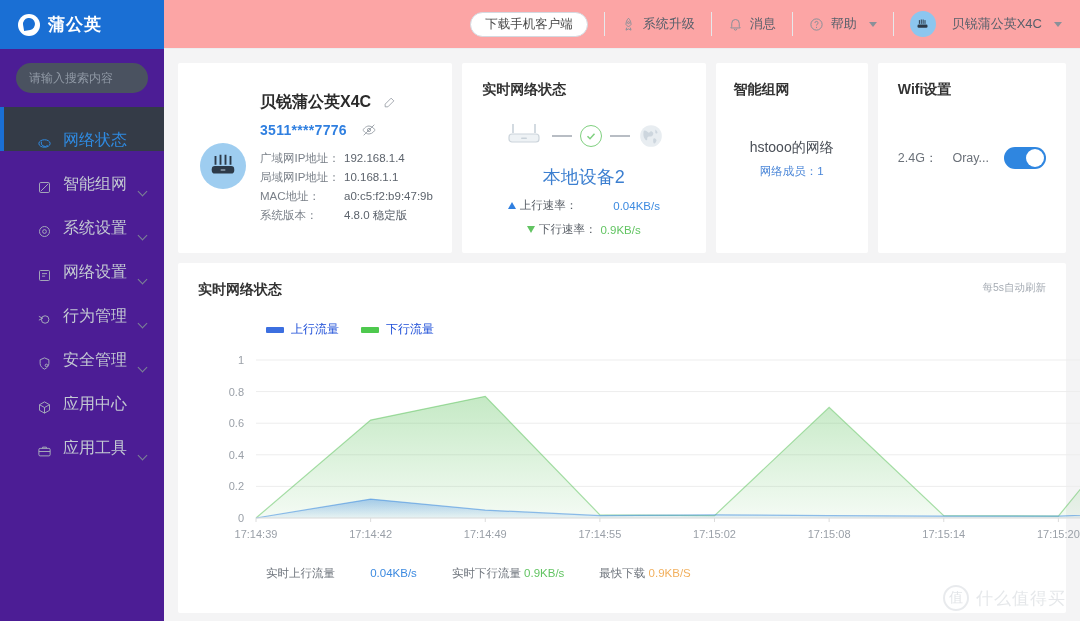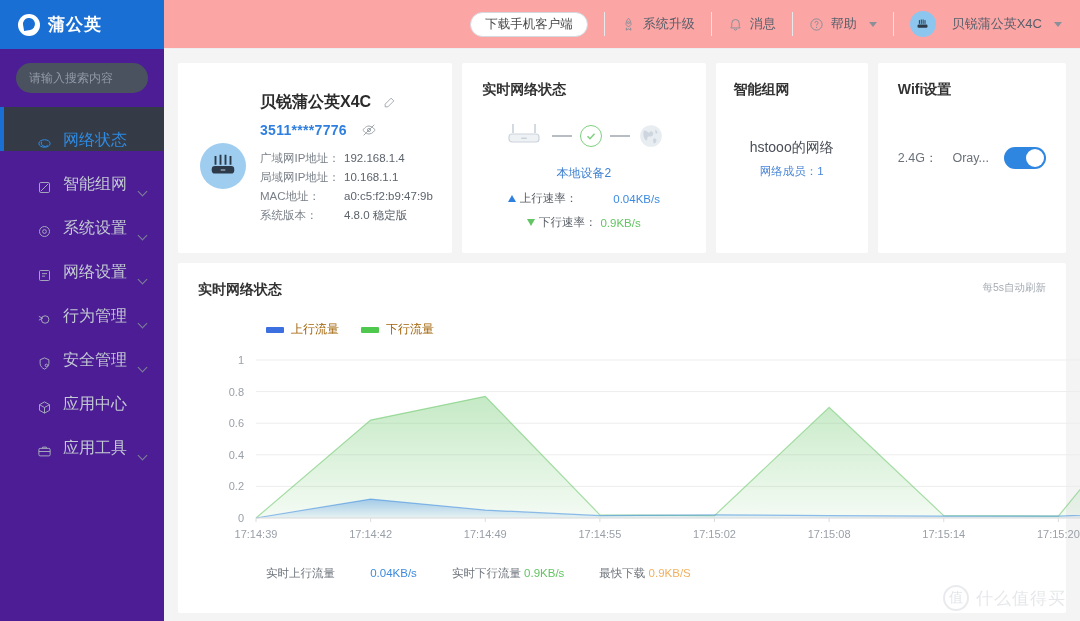--- a/index.html
+++ b/index.html
@@ -87,39 +87,39 @@
   .kv div { display: flex; }
   .kv .k { width: 84px; color: #7a8089; }
   .kv .v { color: #5c6views; color: #5c636c; }
   .c-conn { width: 250px; height: 190px; padding: 18px 20px 0 20px; }
   .conn-graphic { display: flex; align-items: center; justify-content: center; gap: 8px; margin-top: 22px; }
   .dashline { width: 20px; height: 1.5px; background: #b8bdc4; }
   .check-circle {
     width: 22px; height: 22px; border-radius: 50%; border: 1.6px solid #7fd07f;
     display: flex; align-items: center; justify-content: center;
   }
-  .conn-name { text-align: center; margin-top: 14px; font-size: 12px; color: #3c7fd0; }
+  .conn-name { text-align: center; margin-top: 14px; font-size: 18px; color: #3c7fd0; }
   .rate-row { display: flex; align-items: center; justify-content: center; font-size: 11.5px; margin-top: 9px; gap: 4px; }
   .rate-row .lbl { color: #555b63; }
   .arrow-up { width: 0; height: 0; border-left: 4px solid transparent; border-right: 4px solid transparent; border-bottom: 7px solid #2f7fe0; }
   .arrow-dn { width: 0; height: 0; border-left: 4px solid transparent; border-right: 4px solid transparent; border-top: 7px solid #62c462; }
   .c-mesh { width: 156px; height: 190px; padding: 18px 18px 0 18px; }
   .mesh-net { text-align: center; margin-top: 40px; font-size: 14px; color: #4a4f57; }
   .mesh-members { text-align: center; margin-top: 7px; font-size: 11.5px; color: #4a86d8; }
   .c-wifi { flex: 1; height: 190px; padding: 18px 20px 0 20px; }
   .wifi-row { display: flex; align-items: center; margin-top: 48px; gap: 15px; }
   .wifi-label { font-size: 12.5px; color: #6b7179; }
   .toggle { width: 42px; height: 22px; border-radius: 11px; background: #2f86e0; position: relative; cursor: pointer; }
   .toggle::after { content: ""; position: absolute; right: 2px; top: 2px; width: 18px; height: 18px; border-radius: 50%; background: #fff; }
   
   .c-chart { margin-top: 10px; background: #fff; height: 350px; padding: 18px 20px 0 20px; position: relative; }
   .chart-head { display: flex; align-items: flex-start; justify-content: space-between; gap: 12px; }
   .refresh-note { font-size: 10.5px; color: #a6acb4; }
   .legend { display: flex; gap: 22px; margin: 22px 0 0 68px; }
-  .legend-item { display: flex; align-items: center; gap: 7px; font-size: 12px; color: #a16207; }
+  .legend-item { display: flex; align-items: center; gap: 7px; font-size: 12px; color: #1d4ed8; }
   .sw { width: 18px; height: 6px; border-radius: 1px; }
   .plot { position: relative; margin-top: 14px; height: 180px; }
   .foot-stats { display: flex; gap: 35px; margin: 34px 0 0 68px; font-size: 11.5px; color: #6e747c; }
   .foot-stats b { font-weight: normal; }
   .v-blue { color: #3c8ae0; padding-left: 32px; } .v-green { color: #62c462; } .v-orange { color: #f2b05e; }
   .watermark { position: absolute; right: 14px; bottom: 10px; display: flex; align-items: center; gap: 7px; opacity: .5; }
   .wm-circle {
     width: 26px; height: 26px; border-radius: 50%; border: 2px solid #d3d7dc; color: #c6cbd1;
     display: flex; align-items: center; justify-content: center; font-size: 14px;
   }

